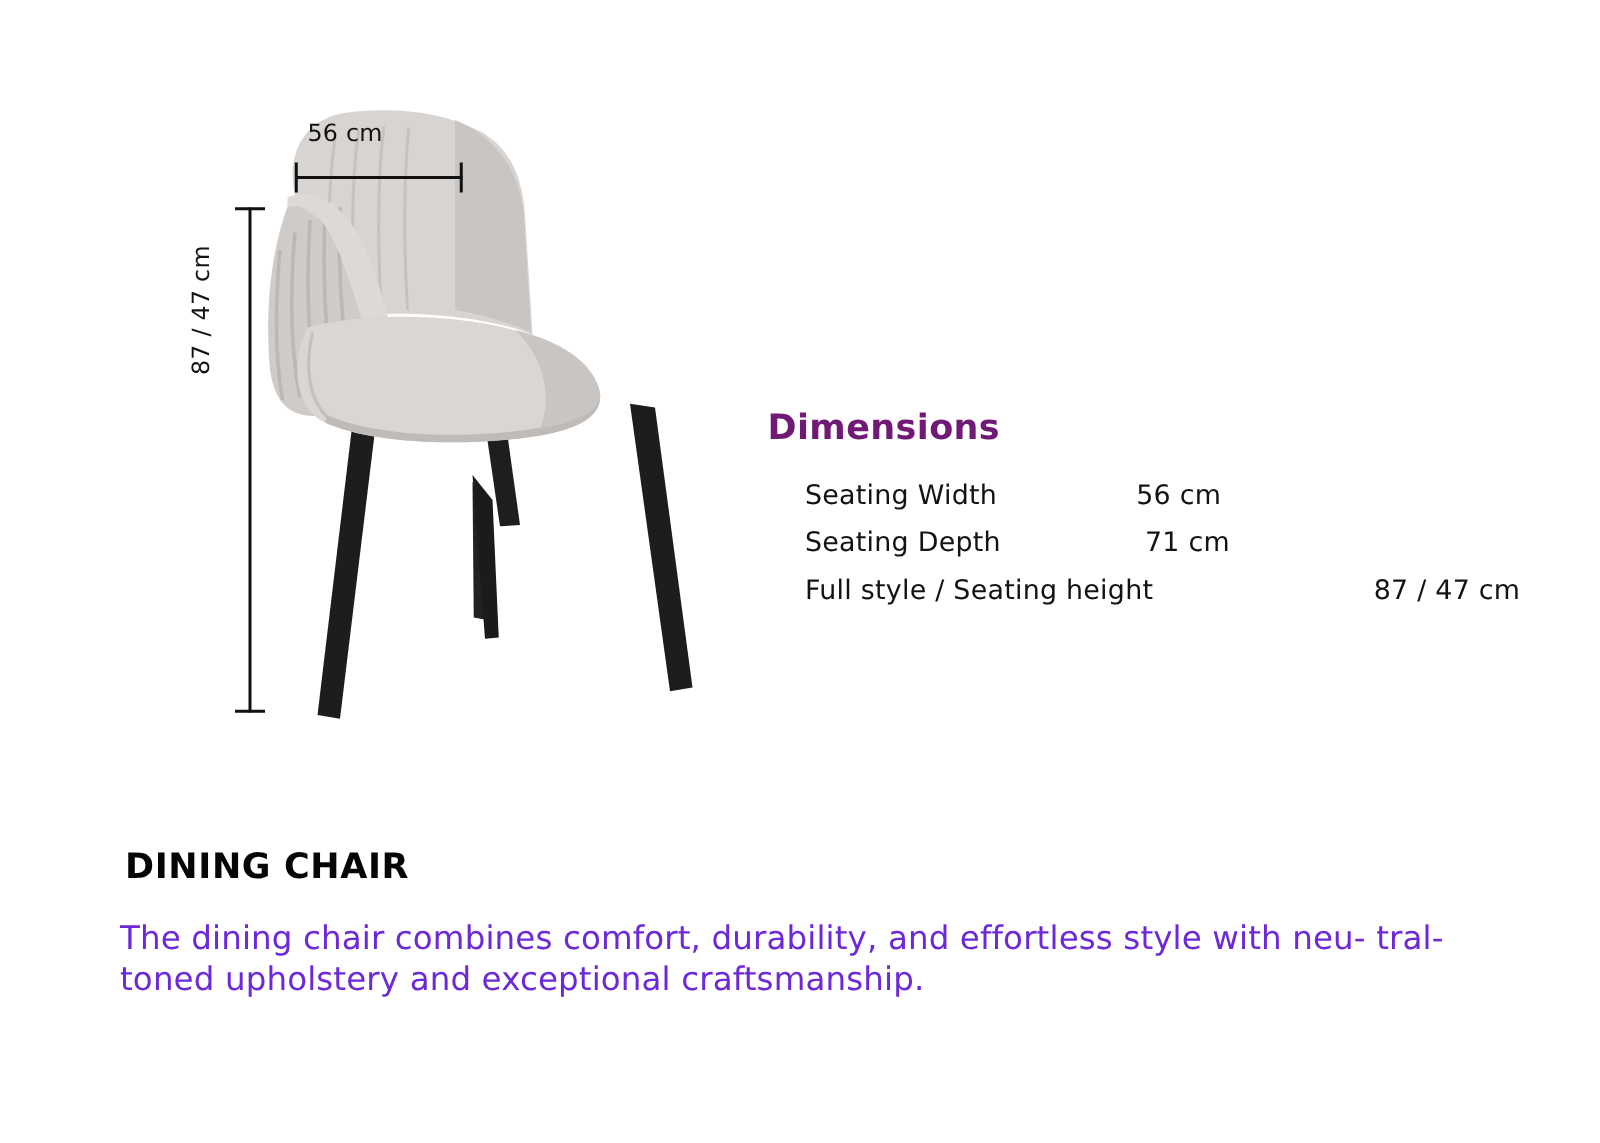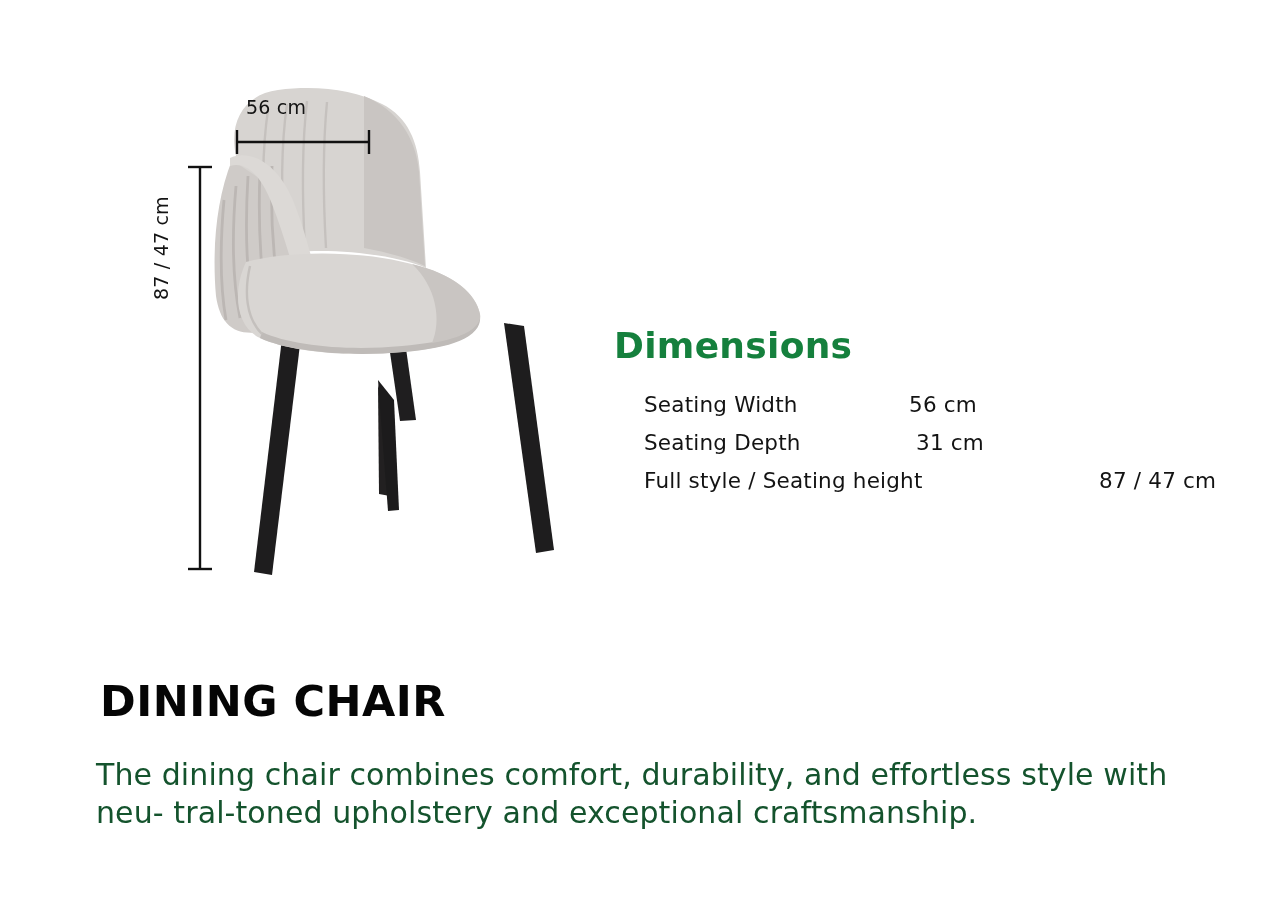--- a/index.html
+++ b/index.html
@@ -50,25 +50,25 @@
   }
 
   
   .dims-panel {
     position: absolute;
     left: 604px;
     top: 325px;
     width: 650px;
   }
   .dims-title {
-    font-size: 36px;
+    font-size: 28px;
     font-weight: bold;
     letter-spacing: 0.3px;
     margin: 0 0 26px 10px;
-    color: #15803d;
+    color: #701a75;
   }
   .dims-rows { font-size: 21.5px; color: #131313; margin-left: 40px; }
   .dims-row {
     display: flex;
     align-items: baseline;
     margin-bottom: 13px;
     white-space: nowrap;
   }
   .dims-row .label { letter-spacing: 0.2px; }
   .dims-row .value { letter-spacing: 0.2px; }
@@ -78,30 +78,30 @@
   .row-2 .label { width: 455px; }
 
   
   .product-block {
     position: absolute;
     left: 96px;
     top: 676px;
     width: 1110px;
   }
   .product-name {
-    font-size: 43px;
+    font-size: 28px;
     font-weight: bold;
     letter-spacing: 0.5px;
     margin: 0 0 14px 4px;
     color: #050505;
   }
   .product-desc {
-    font-size: 30px;
+    font-size: 26px;
     line-height: 1.28;
-    color: #14532d;
+    color: #6d28d9;
     letter-spacing: 0.1px;
     max-width: 1090px;
   }
 </style>
 </head>
 <body>
 
 <div class="figure">
   <svg class="chair-svg" width="440" height="560" viewBox="0 0 440 560">
 
@@ -185,21 +185,21 @@
 <div class="dims-panel">
   <h2 class="dims-title">Dimensions</h2>
 
   <div class="dims-rows">
     <div class="dims-row row-0">
       <span class="label">Seating Width</span>
       <span class="value">56 cm</span>
     </div>
     <div class="dims-row row-1">
       <span class="label">Seating Depth</span>
-      <span class="value">31 cm</span>
+      <span class="value">71 cm</span>
     </div>
     <div class="dims-row row-2">
       <span class="label">Full style / Seating height</span>
       <span class="value">87 / 47 cm</span>
     </div>
   </div>
 </div>
 
 <div class="product-block">
   <h1 class="product-name">DINING CHAIR</h1>

